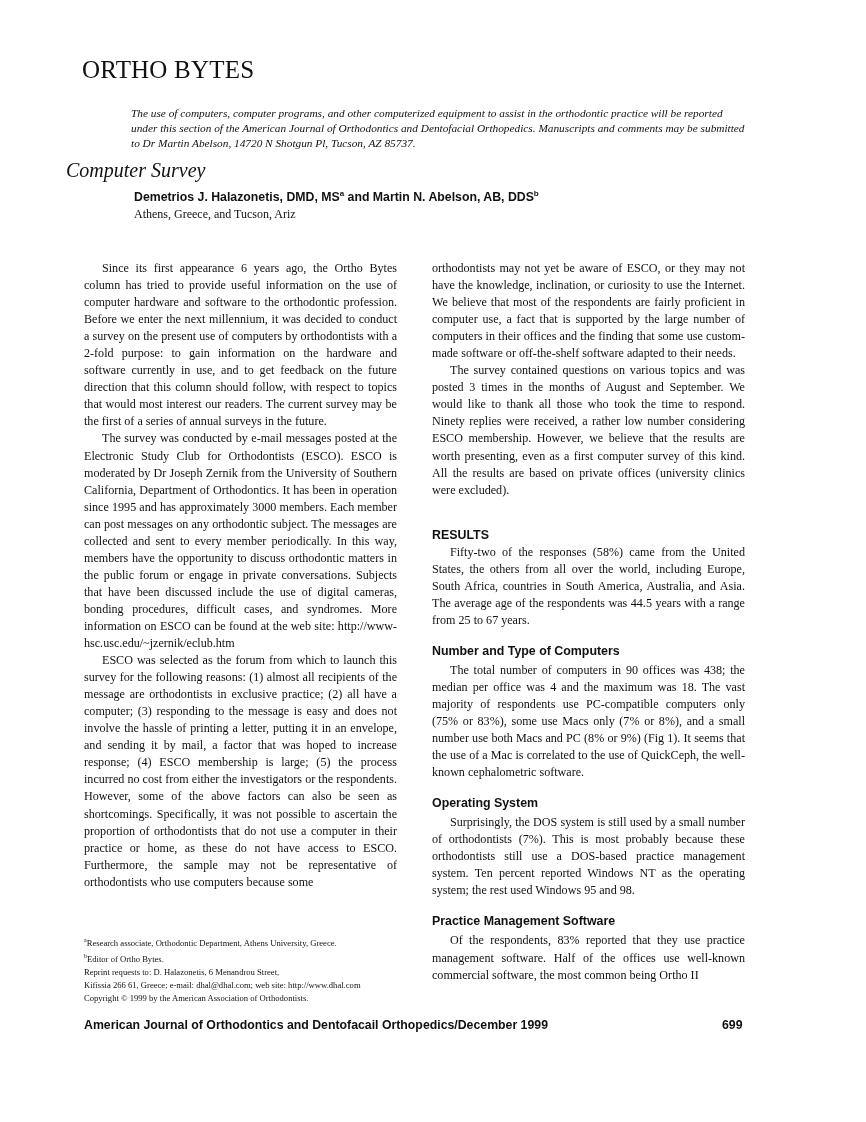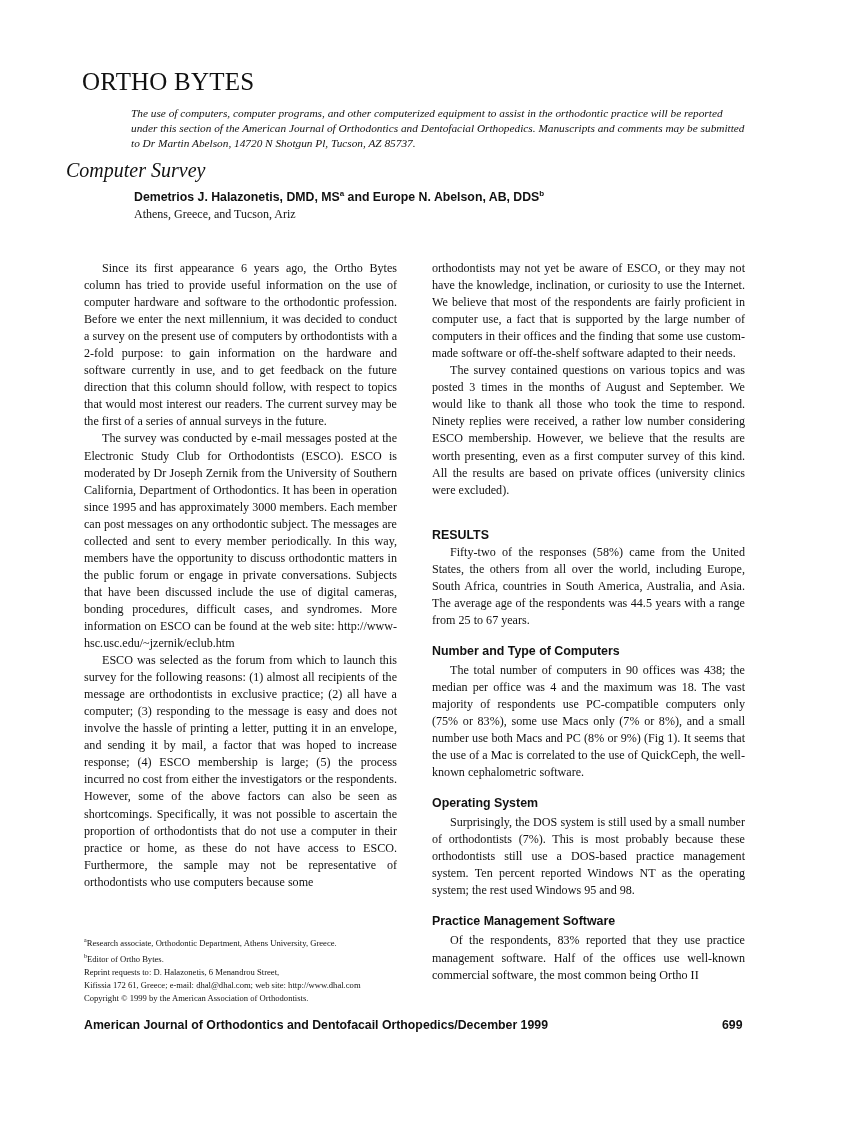--- a/index.html
+++ b/index.html
@@ -1,21 +1,21 @@
 <!DOCTYPE html>
 <html><head>
 <meta charset="utf-8">
 <style>
   html, body { margin: 0; padding: 0; background: #ffffff; }
   body { width: 866px; height: 1122px; position: relative; overflow: hidden; color: #111; }
   .abs { position: absolute; }
   .serif { font-family: "Liberation Serif", "DejaVu Serif", serif; }
   .sans { font-family: "Liberation Sans", "DejaVu Sans", sans-serif; }
 
-  #section-title { left: 82px; top: 68px; font-size: 25px; letter-spacing: 0.2px; }
+  #section-title { left: 82px; top: 56px; font-size: 25px; letter-spacing: 0.2px; }
   #intro-blurb { left: 131px; top: 106px; width: 620px; font-size: 11.3px; font-style: italic; line-height: 15px; }
   #article-title { left: 66px; top: 159px; font-size: 20px; font-style: italic; }
   #authors { left: 134px; top: 189px; font-size: 12.3px; font-weight: bold; }
   #authors sup { font-size: 8px; font-weight: bold; }
   #affil-loc { left: 134px; top: 207px; font-size: 12px; }
 
   .col { position: absolute; width: 313px; font-size: 12.1px; line-height: 17.05px; text-align: justify; }
   #col-left { left: 84px; top: 260px; }
   #col-right { left: 432px; top: 260px; }
   .col p { margin: 0; text-indent: 18px; }
@@ -33,21 +33,21 @@
 </style>
 </head>
 <body>
 
 <div id="section-title" class="abs serif">ORTHO BYTES</div>
 
 <div id="intro-blurb" class="abs serif">The use of computers, computer programs, and other computerized equipment to assist in the orthodontic practice will be reported under this section of the American Journal of Orthodontics and Dentofacial Orthopedics. Manuscripts and comments may be submitted to Dr Martin Abelson, 14720 N Shotgun Pl, Tucson, AZ 85737.</div>
 
 <div id="article-title" class="abs serif">Computer Survey</div>
 
-<div id="authors" class="abs sans"><span>Demetrios J. Halazonetis, DMD, MS</span><sup>a</sup><span style="white-space:pre"> and </span><span>Europe N. Abelson, AB, DDS</span><sup>b</sup></div>
+<div id="authors" class="abs sans"><span>Demetrios J. Halazonetis, DMD, MS</span><sup>a</sup><span style="white-space:pre"> and </span><span>Martin N. Abelson, AB, DDS</span><sup>b</sup></div>
 
 <div id="affil-loc" class="abs serif">Athens, Greece, and Tucson, Ariz</div>
 
 <div id="col-left" class="col serif">
   <p>Since its first appearance 6 years ago, the Ortho Bytes column has tried to provide useful information on the use of computer hardware and software to the orthodontic profession. Before we enter the next millennium, it was decided to conduct a survey on the present use of computers by orthodontists with a 2-fold purpose: to gain information on the hardware and software currently in use, and to get feedback on the future direction that this column should follow, with respect to topics that would most interest our readers. The current survey may be the first of a series of annual surveys in the future.</p>
   <p>The survey was conducted by e-mail messages posted at the Electronic Study Club for Orthodontists (ESCO). ESCO is moderated by Dr Joseph Zernik from the University of Southern California, Department of Orthodontics. It has been in operation since 1995 and has approximately 3000 members. Each member can post messages on any orthodontic subject. The messages are collected and sent to every member periodically. In this way, members have the opportunity to discuss orthodontic matters in the public forum or engage in private conversations. Subjects that have been discussed include the use of digital cameras, bonding procedures, difficult cases, and syndromes. More information on ESCO can be found at the web site: http://www-hsc.usc.edu/~jzernik/eclub.htm</p>
   <p>ESCO was selected as the forum from which to launch this survey for the following reasons: (1) almost all recipients of the message are orthodontists in exclusive practice; (2) all have a computer; (3) responding to the message is easy and does not involve the hassle of printing a letter, putting it in an envelope, and sending it by mail, a factor that was hoped to increase response; (4) ESCO membership is large; (5) the process incurred no cost from either the investigators or the respondents. However, some of the above factors can also be seen as shortcomings. Specifically, it was not possible to ascertain the proportion of orthodontists that do not use a computer in their practice or home, as these do not have access to ESCO. Furthermore, the sample may not be representative of orthodontists who use computers because some</p>
 </div>
 
 <div id="col-right" class="col serif">
@@ -60,18 +60,18 @@
   <div class="h2" style="margin-top:14px">Operating System</div>
   <p>Surprisingly, the DOS system is still used by a small number of orthodontists (7%). This is most probably because these orthodontists still use a DOS-based practice management system. Ten percent reported Windows NT as the operating system; the rest used Windows 95 and 98.</p>
   <div class="h2" style="margin-top:14px">Practice Management Software</div>
   <p>Of the respondents, 83% reported that they use practice management software. Half of the offices use well-known commercial software, the most common being Ortho II</p>
 </div>
 
 <div id="footnotes" class="abs serif">
   <div><sup>a</sup><span>Research associate, Orthodontic Department, Athens University, Greece.</span></div>
   <div><sup>b</sup><span>Editor of Ortho Bytes.</span></div>
   <div>Reprint requests to: D. Halazonetis, 6 Menandrou Street,</div>
-  <div>Kifissia 172 61, Greece; e-mail: dhal@dhal.com; web site: http://www.dhal.com</div>
+  <div>Kifissia 266 61, Greece; e-mail: dhal@dhal.com; web site: http://www.dhal.com</div>
   <div>Copyright © 1999 by the American Association of Orthodontists.</div>
 </div>
 
 <div id="footer-journal" class="abs sans">American Journal of Orthodontics and Dentofacail Orthopedics/December 1999</div>
 <div id="footer-page" class="abs sans">699</div>
 
 </body></html>

